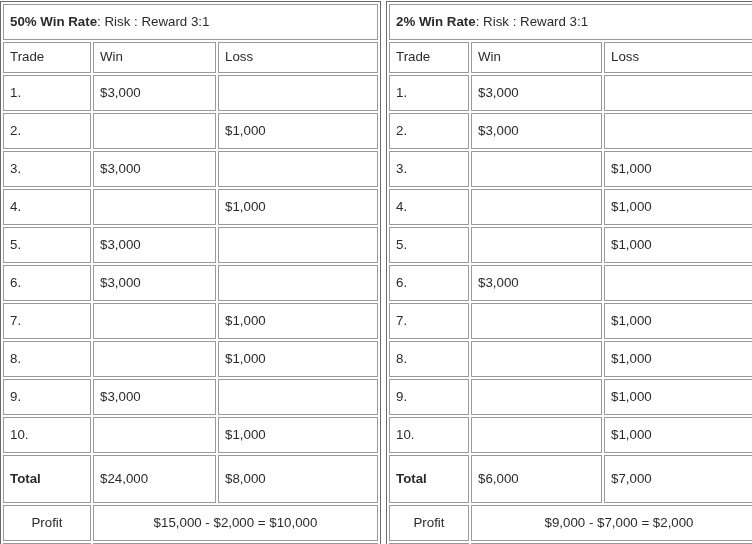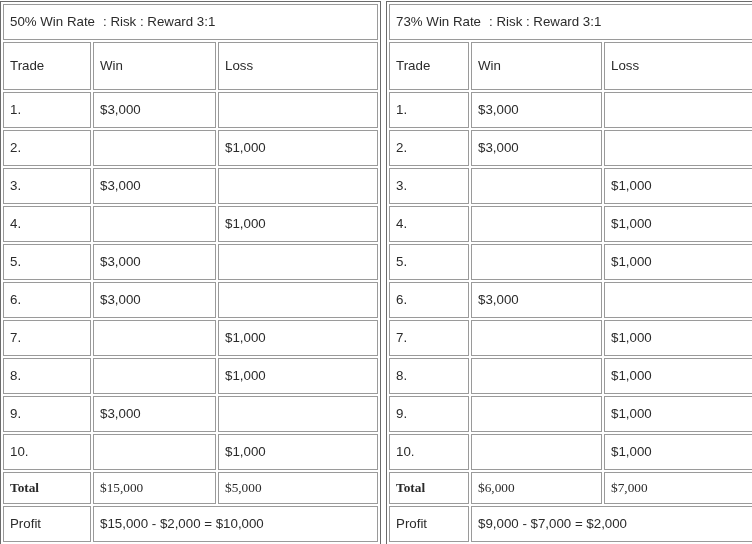--- a/index.html
+++ b/index.html
@@ -54,29 +54,29 @@
   table.left  col.c2 { width: 123px; }
   table.left  col.c3 { width: 160px; }
   table.right col.c1 { width: 80px; }
   table.right col.c2 { width: 131px; }
   table.right col.c3 { width: 163px; }
 
   tr.title-row td {
     height: 36px;
     padding-top: 5px;
   }
-  tr.head-row td { height: 48px; }
+  tr.head-row td { height: 31px; }
   tr.trade-row td { height: 36px; }
-  tr.total-row td { height: 32px; font-family: Liberation Serif, serif; }
-  tr.profit-row td { height: 36px; }
+  tr.total-row td { height: 48px; }
+  tr.profit-row td { height: 36px; text-align: center; }
   tr.profit-final-row td { height: 36px; }
 
   .b { font-weight: bold; }
-  .title-strong { font-weight: normal; }
-  .title-rest { font-weight: normal; margin-left: 8px; }
+  .title-strong { font-weight: bold; }
+  .title-rest { font-weight: normal; }
 </style>
 </head>
 <body>
 
 <div class="page">
 
   <table class="wtable left">
     <colgroup>
         <col class="c1">
         <col class="c2">
@@ -138,43 +138,43 @@
         <td></td>
       </tr>
       <tr class="trade-row">
         <td>10.</td>
         <td></td>
         <td>$1,000</td>
       </tr>
 
       <tr class="total-row">
         <td class="b">Total</td>
-        <td>$15,000</td>
-        <td>$5,000</td>
+        <td>$24,000</td>
+        <td>$8,000</td>
       </tr>
       <tr class="profit-row">
         <td>Profit</td>
         <td colspan="2">$15,000 - $2,000 = $10,000</td>
       </tr>
       <tr class="profit-final-row">
         <td></td>
         <td colspan="2" class="b">Profit = $10,000</td>
       </tr>
     </tbody>
   </table>
 
   <table class="wtable right">
     <colgroup>
         <col class="c1">
         <col class="c2">
         <col class="c3">
       </colgroup>
     <tbody>
       <tr class="title-row">
-        <td colspan="3"><span class="title-strong">73% Win Rate</span><span class="title-rest">: Risk : Reward 3:1</span></td>
+        <td colspan="3"><span class="title-strong">2% Win Rate</span><span class="title-rest">: Risk : Reward 3:1</span></td>
       </tr>
       <tr class="head-row">
         <td>Trade</td>
         <td>Win</td>
         <td>Loss</td>
       </tr>
 
       <tr class="trade-row">
         <td>1.</td>
         <td>$3,000</td>

